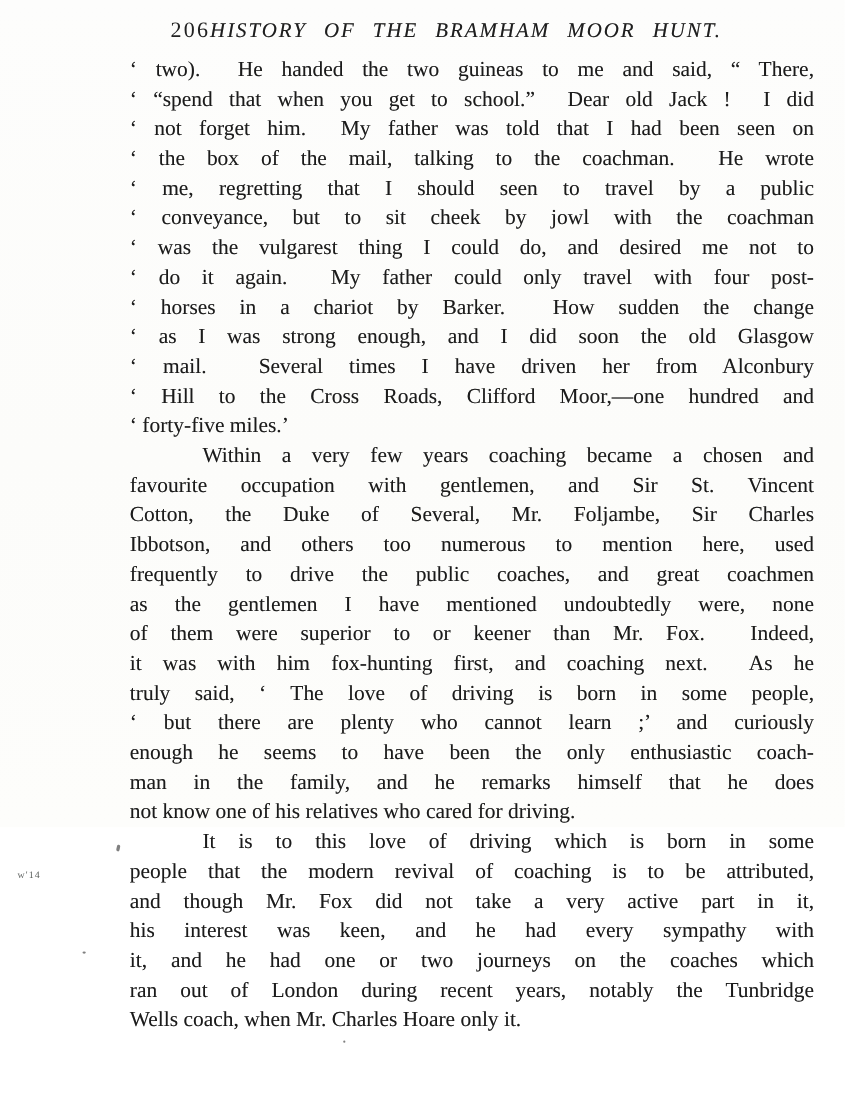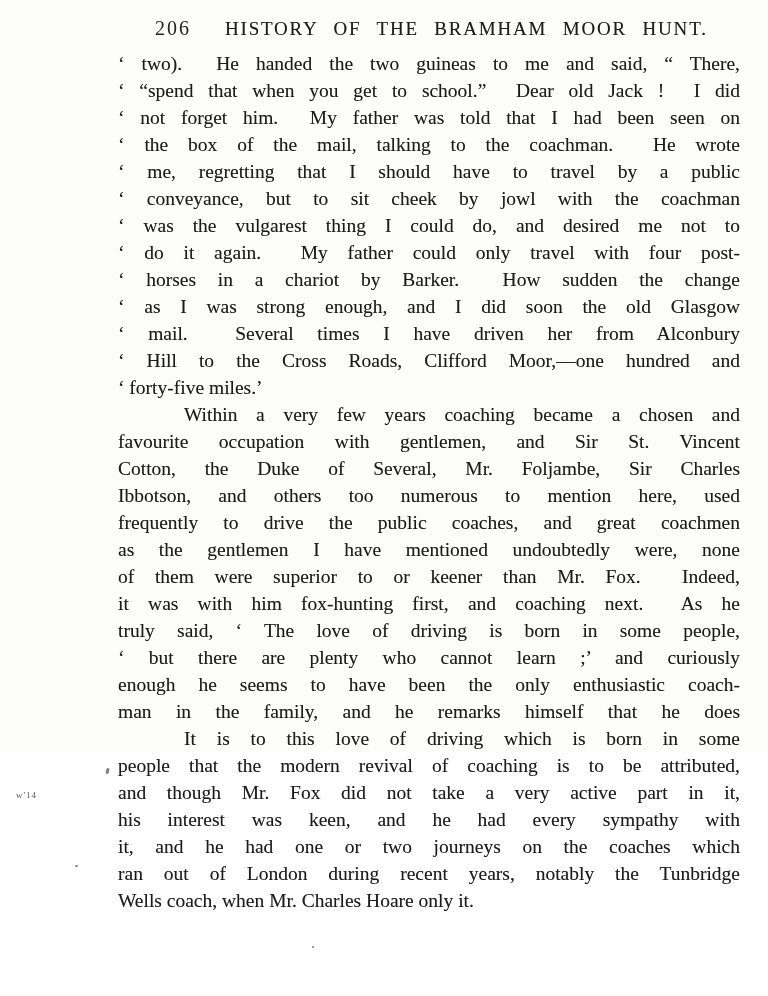--- a/index.html
+++ b/index.html
@@ -20,21 +20,21 @@
     position:absolute;top:17px;left:155px;right:60px;
     display:flex;align-items:baseline;
     white-space:nowrap;
   }
   .pagenum{
     font-size:20px;
     letter-spacing:2px;
     color:#222;
   }
   .running-title{
-    margin-left:34px;
+    font-style:italic;
     font-size:19px;
     letter-spacing:1.8px;
     word-spacing:9px;
     color:#1e1e1e;
     text-shadow:0 0 .5px rgba(30,30,30,.45);
   }
   
   .text-block{
     position:absolute;
     top:50px;left:118px;width:622px;
@@ -81,41 +81,42 @@
 
   <span class="speck s1"></span>
   <span class="speck s2"></span>
   <span class="speck s3"></span>
 
   <main class="text-block" id="text-block">
       <div class="line">‘ two).&nbsp; He handed the two guineas to me and said, “ There,</div>
       <div class="line">‘ “spend that when you get to school.”&nbsp; Dear old Jack !&nbsp; I did</div>
       <div class="line">‘ not forget him.&nbsp; My father was told that I had been seen on</div>
       <div class="line">‘ the box of the mail, talking to the coachman.&nbsp; He wrote</div>
-      <div class="line">‘ me, regretting that I should have to travel by a public</div>
+      <div class="line">‘ me, regretting that I should seen to travel by a public</div>
       <div class="line">‘ conveyance, but to sit cheek by jowl with the coachman</div>
       <div class="line">‘ was the vulgarest thing I could do, and desired me not to</div>
       <div class="line">‘ do it again.&nbsp; My father could only travel with four post-</div>
       <div class="line">‘ horses in a chariot by Barker.&nbsp; How sudden the change</div>
       <div class="line">‘ as I was strong enough, and I did soon the old Glasgow</div>
       <div class="line">‘ mail.&nbsp; Several times I have driven her from Alconbury</div>
       <div class="line">‘ Hill to the Cross Roads, Clifford Moor,—one hundred and</div>
       <div class="line para-end">‘ forty-five miles.’</div>
       <div class="line indent">Within a very few years coaching became a chosen and</div>
       <div class="line">favourite occupation with gentlemen, and Sir St. Vincent</div>
       <div class="line">Cotton, the Duke of Several, Mr. Foljambe, Sir Charles</div>
       <div class="line">Ibbotson, and others too numerous to mention here, used</div>
       <div class="line">frequently to drive the public coaches, and great coachmen</div>
       <div class="line">as the gentlemen I have mentioned undoubtedly were, none</div>
       <div class="line">of them were superior to or keener than Mr. Fox.&nbsp; Indeed,</div>
       <div class="line">it was with him fox-hunting first, and coaching next.&nbsp; As he</div>
       <div class="line">truly said, ‘ The love of driving is born in some people,</div>
       <div class="line">‘ but there are plenty who cannot learn ;’ and curiously</div>
       <div class="line">enough he seems to have been the only enthusiastic coach-</div>
       <div class="line">man in the family, and he remarks himself that he does</div>
+      <div class="line para-end">not know one of his relatives who cared for driving.</div>
       <div class="line indent">It is to this love of driving which is born in some</div>
       <div class="line">people that the modern revival of coaching is to be attributed,</div>
       <div class="line">and though Mr. Fox did not take a very active part in it,</div>
       <div class="line">his interest was keen, and he had every sympathy with</div>
       <div class="line">it, and he had one or two journeys on the coaches which</div>
       <div class="line">ran out of London during recent years, notably the Tunbridge</div>
       <div class="line para-end">Wells coach, when Mr. Charles Hoare only it.</div>
     </main>
 
 </div>

